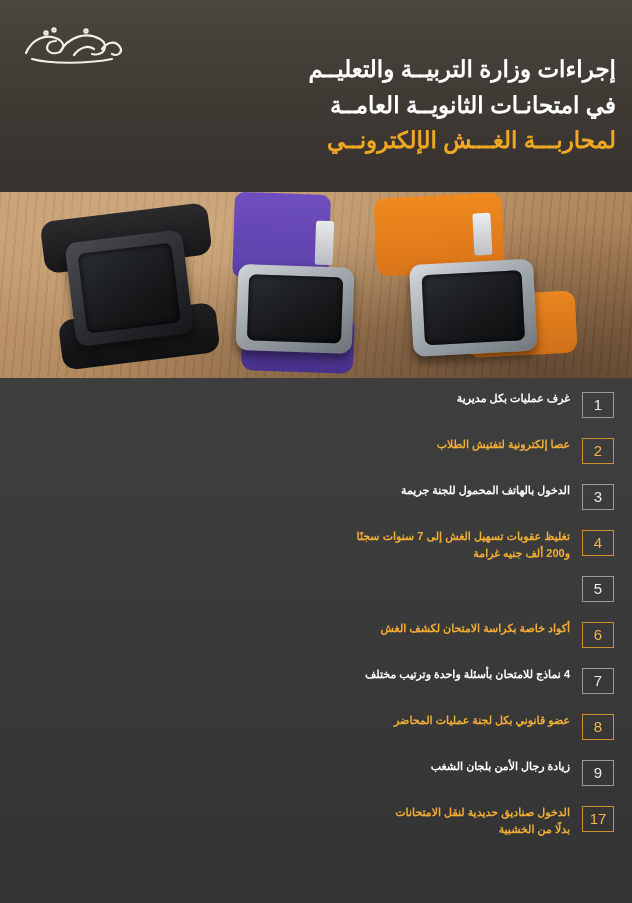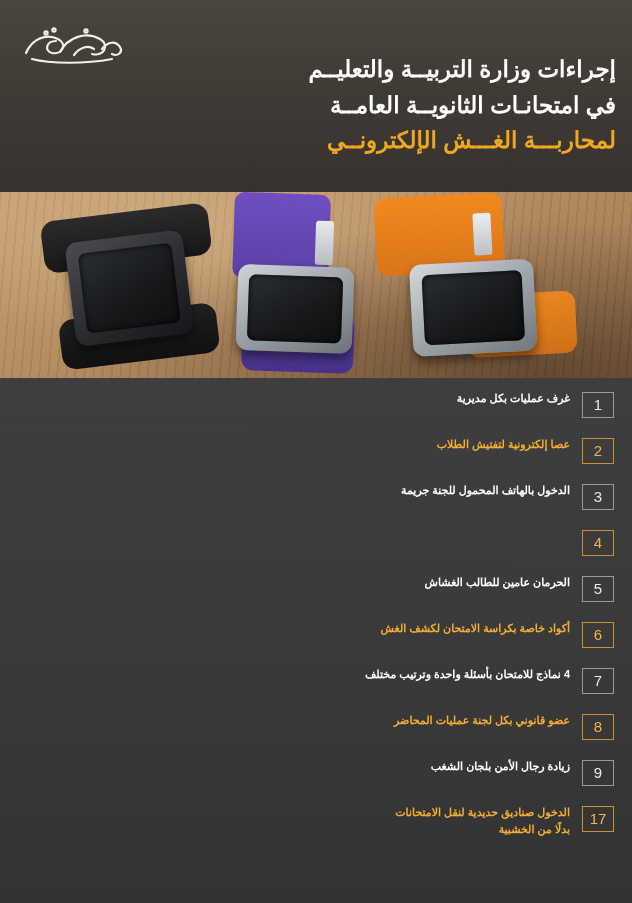--- a/index.html
+++ b/index.html
@@ -246,26 +246,27 @@
     </div>
 
     <div class="row">
       <div class="num">3</div>
       <div class="txt">الدخول بالهاتف المحمول للجنة جريمة</div>
     </div>
 
     <div class="row accent">
       <div class="num">4</div>
       <div class="txt">
+        <span>تغليظ عقوبات تسهيل الغش إلى 7 سنوات سجنًا</span>
+        <span class="l2">و200 ألف جنيه غرامة</span>
       </div>
     </div>
 
     <div class="row">
       <div class="num">5</div>
-      <div class="txt">الحرمان عامين للطالب الغشاش</div>
     </div>
 
     <div class="row accent">
       <div class="num">6</div>
       <div class="txt">أكواد خاصة بكراسة الامتحان لكشف الغش</div>
     </div>
 
     <div class="row">
       <div class="num">7</div>
       <div class="txt">4 نماذج للامتحان بأسئلة واحدة وترتيب مختلف</div>

